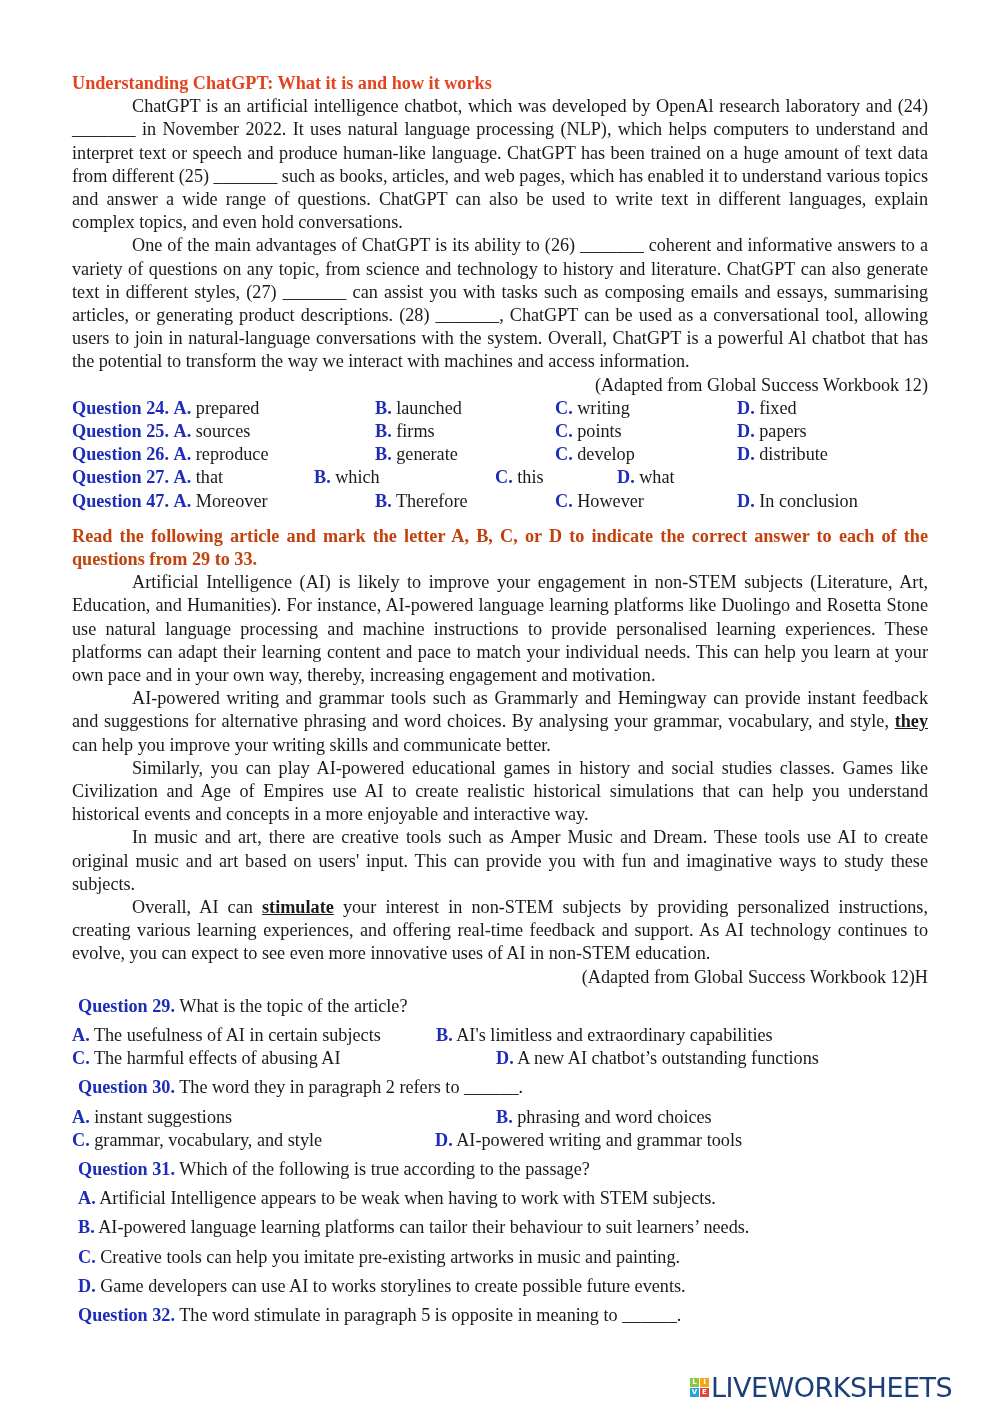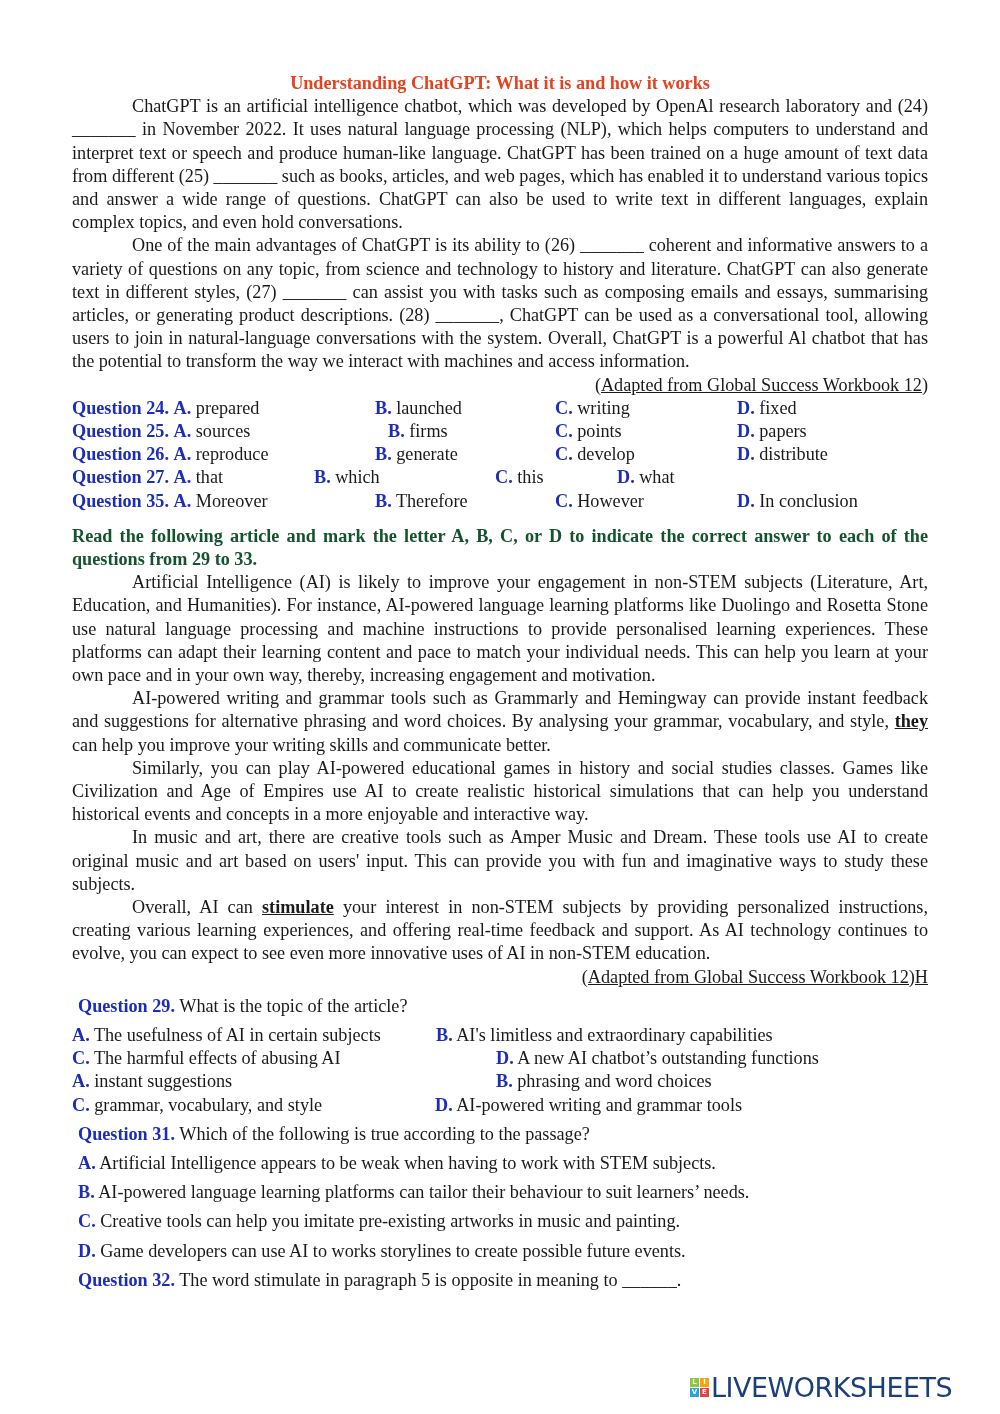--- a/index.html
+++ b/index.html
@@ -1,25 +1,25 @@
 <!DOCTYPE html>
 <html><head>
 <meta charset="utf-8">
 <style>
   html, body { margin: 0; padding: 0; background: #ffffff; }
   body { width: 1000px; height: 1414px; position: relative; overflow: hidden;
          font-family: "Liberation Serif", "DejaVu Serif", serif; color: #1a1a1a; }
   .page { position: absolute; left: 72px; top: 72px; width: 856px; font-size: 18.2px; line-height: 23.2px; }
-  .title { text-align: center; font-weight: bold; color: #e4431f; font-size: 18.2px; margin: 0; }
+  .title { text-align: left; font-weight: bold; color: #e4431f; font-size: 18.2px; margin: 0; }
   .para { text-align: justify; margin: 0; text-indent: 60px; }
-  .source { text-align: right; margin: 0; text-decoration: underline; }
+  .source { text-align: right; margin: 0; }
   .blue { color: #1d2db8; font-weight: bold; }
   .q-row { position: relative; height: 23.2px; white-space: nowrap; }
   .q-row .col { position: absolute; top: 0; }
-  .instr { color: #14532d; font-weight: bold; text-align: justify; margin: 0; }
+  .instr { color: #c2410c; font-weight: bold; text-align: justify; margin: 0; }
   .gap-top { margin-top: 12px; }
   .ul { font-weight: bold; text-decoration: underline; }
   .opt-line { position: relative; height: 23.2px; white-space: nowrap; }
   .opt-line .col { position: absolute; top: 0; }
   .line { margin: 6px; white-space: nowrap; }
   .logo { position: absolute; left: 690px; top: 1374px; display: flex; align-items: center; }
   .logo-tiles { display: grid; grid-template-columns: 9px 9px; grid-template-rows: 9px 9px; gap: 1px; margin-right: 2px; }
   .tile { font-family: "DejaVu Sans", sans-serif; font-size: 7px; font-weight: bold; color: #fff; display: flex; align-items: center; justify-content: center; line-height: 1; }
   .logo-text { font-family: "DejaVu Sans", sans-serif; font-weight: normal; font-size: 27px; color: #1b3f7a; letter-spacing: -0.5px; line-height: 1; }
 </style>
@@ -34,38 +34,38 @@
   <p class="source">(Adapted from Global Success Workbook 12)</p>
 
   <div class="q-row">
     <span class="col" style="left:0"><span class="blue">Question 24.</span> <span class="blue">A.</span> <span>prepared</span></span>
     <span class="col" style="left:303px"><span class="blue">B.</span> <span>launched</span></span>
     <span class="col" style="left:483px"><span class="blue">C.</span> <span>writing</span></span>
     <span class="col" style="left:665px"><span class="blue">D.</span> <span>fixed</span></span>
   </div>
   <div class="q-row">
     <span class="col" style="left:0"><span class="blue">Question 25.</span> <span class="blue">A.</span> <span>sources</span></span>
-    <span class="col" style="left:316px"><span class="blue">B.</span> <span>firms</span></span>
+    <span class="col" style="left:303px"><span class="blue">B.</span> <span>firms</span></span>
     <span class="col" style="left:483px"><span class="blue">C.</span> <span>points</span></span>
     <span class="col" style="left:665px"><span class="blue">D.</span> <span>papers</span></span>
   </div>
   <div class="q-row">
     <span class="col" style="left:0"><span class="blue">Question 26.</span> <span class="blue">A.</span> <span>reproduce</span></span>
     <span class="col" style="left:303px"><span class="blue">B.</span> <span>generate</span></span>
     <span class="col" style="left:483px"><span class="blue">C.</span> <span>develop</span></span>
     <span class="col" style="left:665px"><span class="blue">D.</span> <span>distribute</span></span>
   </div>
   <div class="q-row">
     <span class="col" style="left:0"><span class="blue">Question 27.</span> <span class="blue">A.</span> <span>that</span></span>
     <span class="col" style="left:242px"><span class="blue">B.</span> <span>which</span></span>
     <span class="col" style="left:423px"><span class="blue">C.</span> <span>this</span></span>
     <span class="col" style="left:545px"><span class="blue">D.</span> <span>what</span></span>
   </div>
   <div class="q-row">
-    <span class="col" style="left:0"><span class="blue">Question 35.</span> <span class="blue">A.</span> <span>Moreover</span></span>
+    <span class="col" style="left:0"><span class="blue">Question 47.</span> <span class="blue">A.</span> <span>Moreover</span></span>
     <span class="col" style="left:303px"><span class="blue">B.</span> <span>Therefore</span></span>
     <span class="col" style="left:483px"><span class="blue">C.</span> <span>However</span></span>
     <span class="col" style="left:665px"><span class="blue">D.</span> <span>In conclusion</span></span>
   </div>
 
   <p class="instr gap-top">Read the following article and mark the letter A, B, C, or D to indicate the correct answer to each of the questions from 29 to 33.</p>
   <p class="para">Artificial Intelligence (AI) is likely to improve your engagement in non-STEM subjects (Literature, Art, Education, and Humanities). For instance, AI-powered language learning platforms like Duolingo and Rosetta Stone use natural language processing and machine instructions to provide personalised learning experiences. These platforms can adapt their learning content and pace to match your individual needs. This can help you learn at your own pace and in your own way, thereby, increasing engagement and motivation.</p>
   <p class="para"><span>AI-powered writing and grammar tools such as Grammarly and Hemingway can provide instant feedback and suggestions for alternative phrasing and word choices. By analysing your grammar, vocabulary, and style, </span><span class="ul">they</span><span> can help you improve your writing skills and communicate better.</span></p>
   <p class="para">Similarly, you can play AI-powered educational games in history and social studies classes. Games like Civilization and Age of Empires use AI to create realistic historical simulations that can help you understand historical events and concepts in a more enjoyable and interactive way.</p>
   <p class="para">In music and art, there are creative tools such as Amper Music and Dream. These tools use AI to create original music and art based on users' input. This can provide you with fun and imaginative ways to study these subjects.</p>
@@ -75,20 +75,21 @@
   <p class="line"><span class="blue">Question 29.</span><span> What is the topic of the article?</span></p>
   <div class="opt-line">
     <span class="col" style="left:0"><span class="blue">A.</span><span> The usefulness of AI in certain subjects</span></span>
     <span class="col" style="left:364px"><span class="blue">B.</span><span> AI's limitless and extraordinary capabilities</span></span>
   </div>
   <div class="opt-line">
     <span class="col" style="left:0"><span class="blue">C.</span><span> The harmful effects of abusing AI</span></span>
     <span class="col" style="left:424px"><span class="blue">D.</span><span> A new AI chatbot’s outstanding functions</span></span>
   </div>
 
+  <p class="line"><span class="blue">Question 30.</span><span> The word they in paragraph 2 refers to ______.</span></p>
   <div class="opt-line">
     <span class="col" style="left:0"><span class="blue">A.</span><span> instant suggestions</span></span>
     <span class="col" style="left:424px"><span class="blue">B.</span><span> phrasing and word choices</span></span>
   </div>
   <div class="opt-line">
     <span class="col" style="left:363px"><span class="blue">D.</span><span> AI-powered writing and grammar tools</span></span>
     <span class="col" style="left:0"><span class="blue">C.</span><span> grammar, vocabulary, and style</span></span>
   </div>
 
   <p class="line"><span class="blue">Question 31.</span><span> Which of the following is true according to the passage?</span></p>

